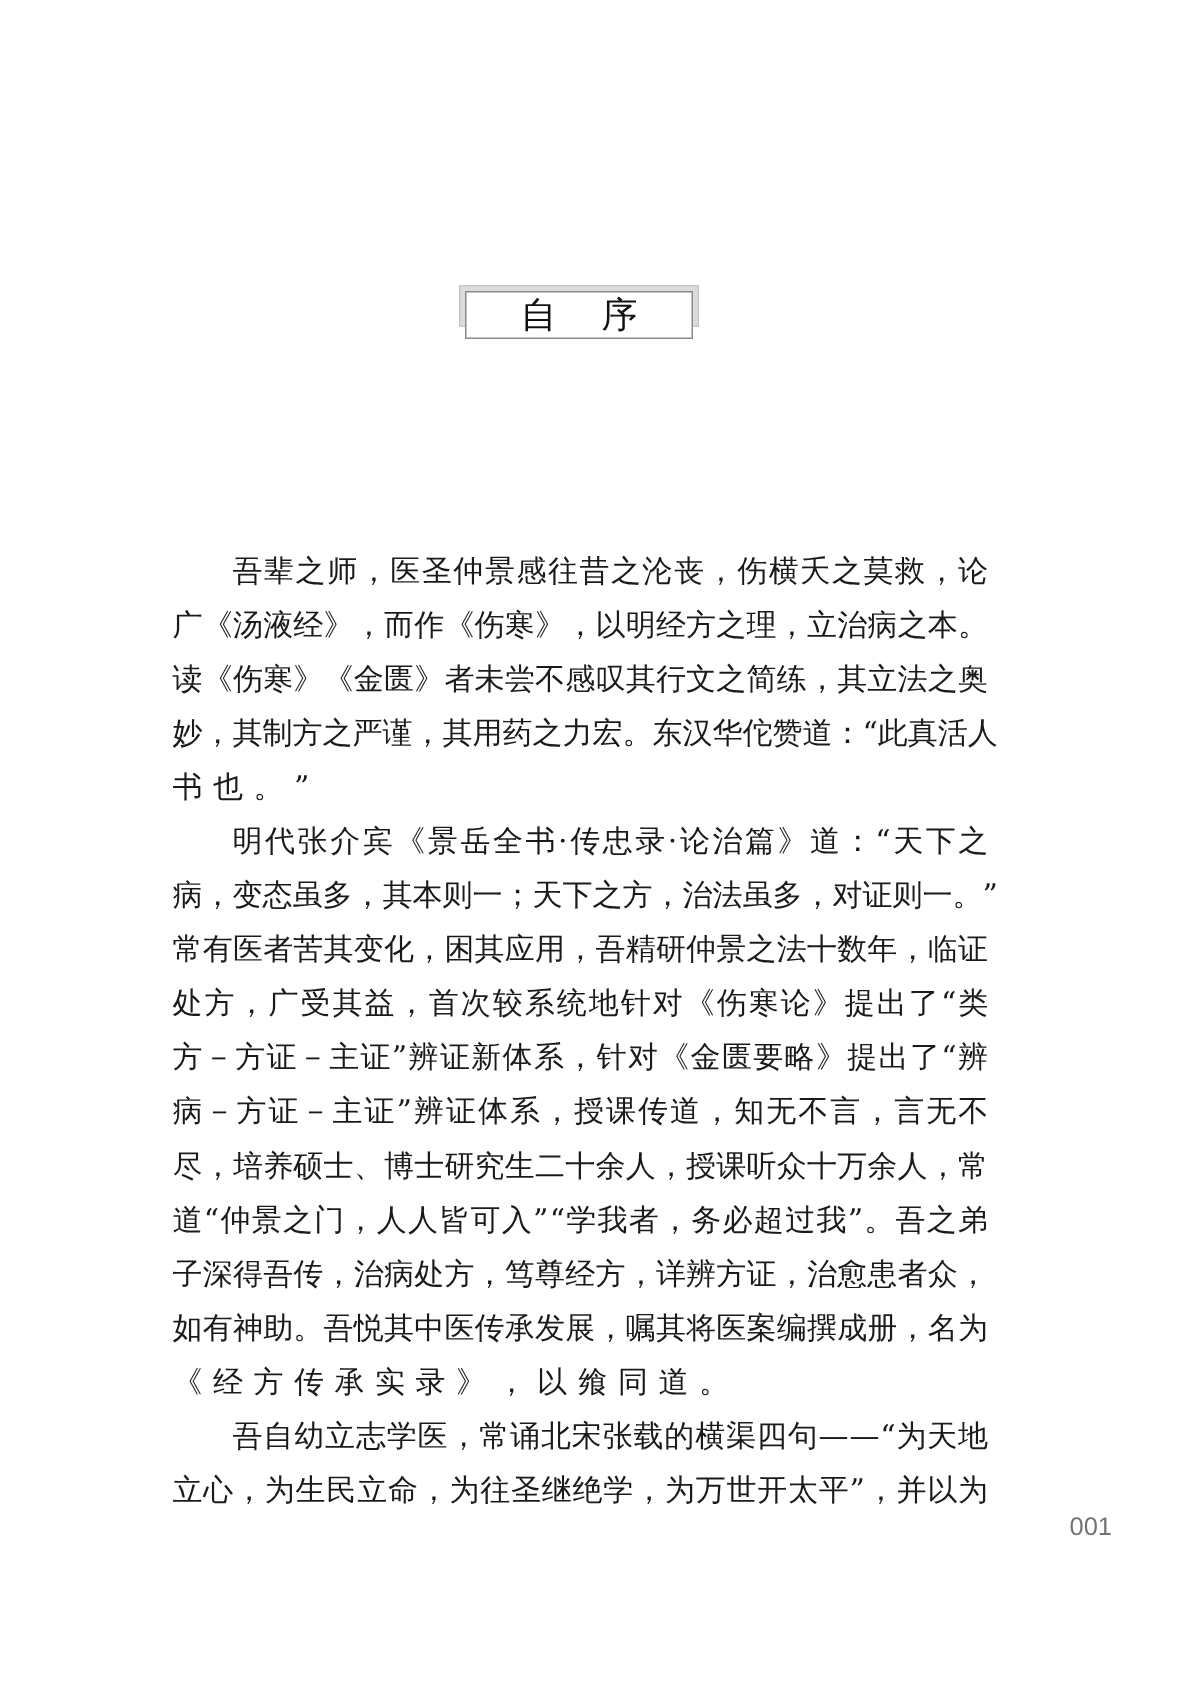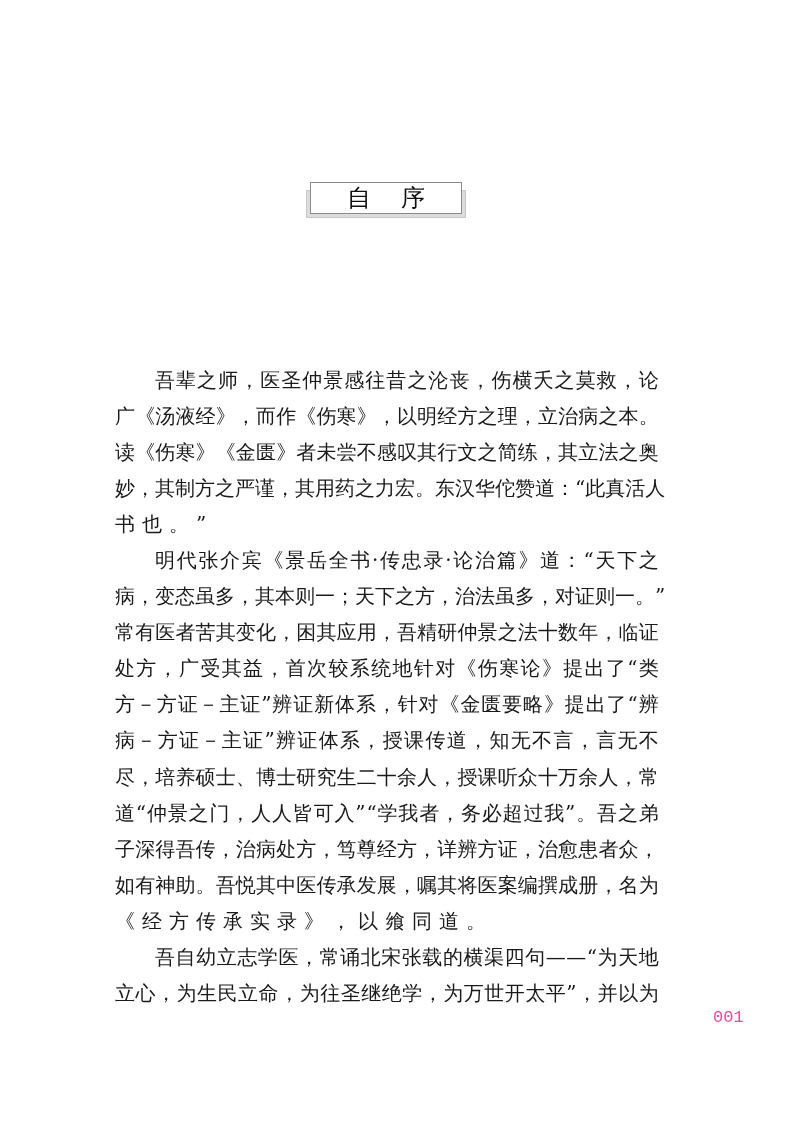--- a/index.html
+++ b/index.html
@@ -28,21 +28,21 @@
       top: 8px;
       width: 160px;
       height: 28px;
       background: #dcdcdc;
       border: 1px solid #c8c8c8;
       box-sizing: border-box;
     }
     .title-box {
       position: absolute;
       left: 4px;
-      top: 0;
+      top: 12px;
       width: 152px;
       height: 32px;
       background: #ffffff;
       border: 1px solid #8a8a8a;
       box-sizing: border-box;
       display: flex;
       align-items: center;
       justify-content: center;
     }
     .title-text {
@@ -76,23 +76,23 @@
       justify-content: flex-start;
       letter-spacing: 7px;
     }
     .line span.ch {
       display: inline-block;
     }
     .page-number {
       position: absolute;
       left: 713px;
       top: 1008px;
-      font-family: Liberation Mono, monospace;
+      font-family: Liberation Sans, sans-serif;
       font-size: 17px;
-      color: #ec4899;
+      color: #737373;
     }
   </style>
 </head>
 <body>
 
 <div class="title-wrap">
   <div class="title-shadow"></div>
   <div class="title-box">
     <span class="title-text">自序</span>
   </div>

